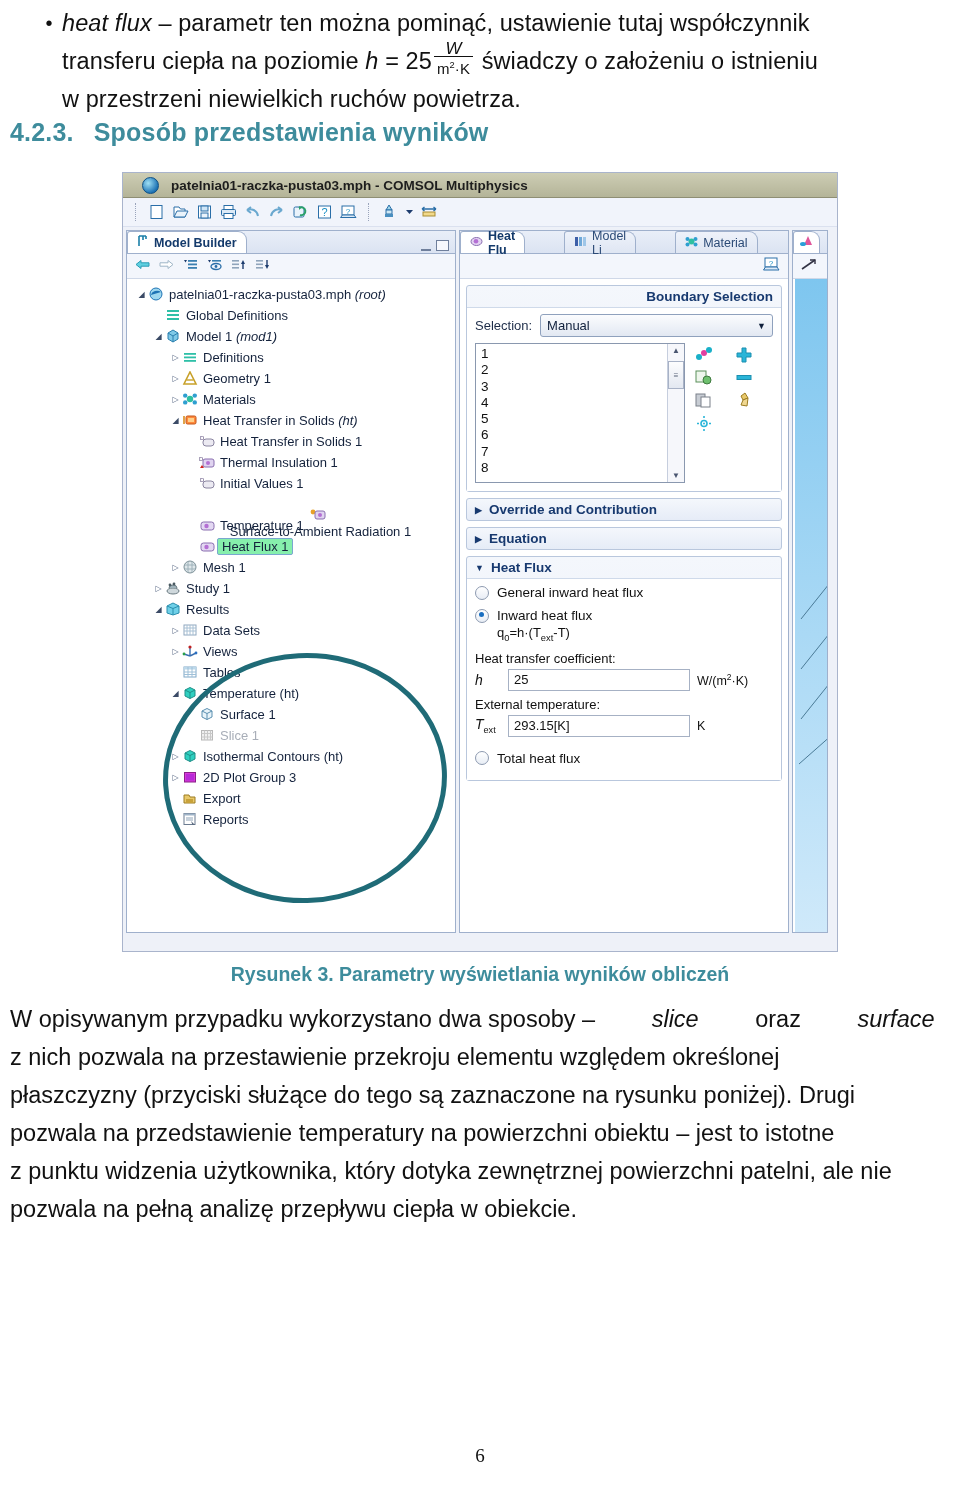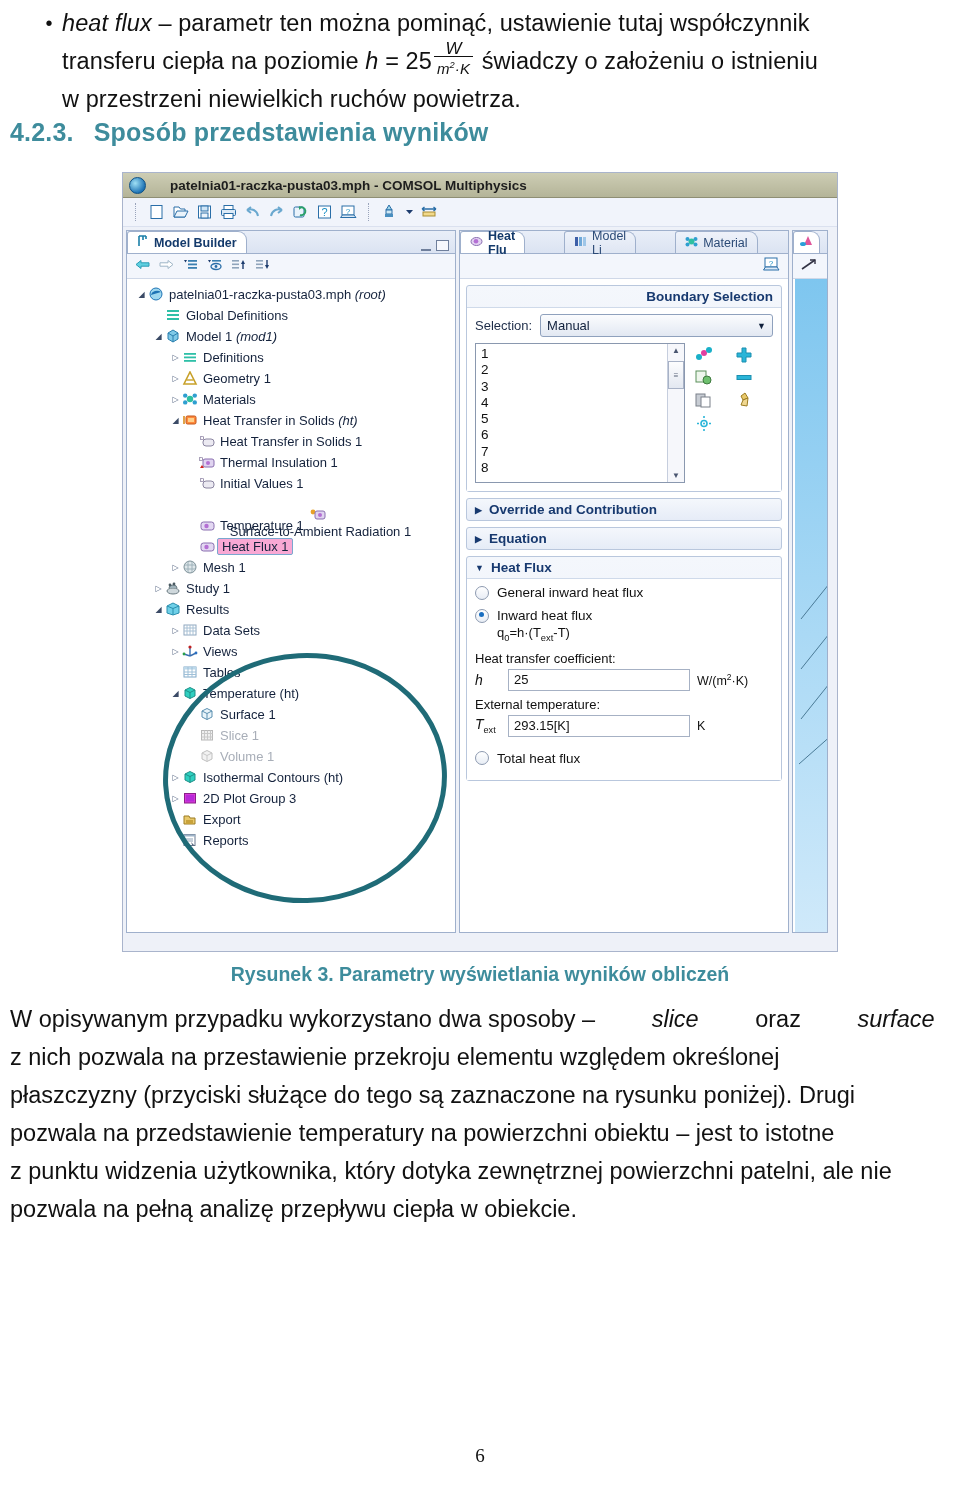--- a/index.html
+++ b/index.html
@@ -20,42 +20,42 @@
   }
   .btext i{font-style:italic;}
   .justify-line{display:flex;justify-content:space-between;white-space:nowrap;}
   .justify-line::after{content:"";}
 
   .frac{
     display:inline-flex;flex-direction:column;align-items:center;
     vertical-align:middle;margin:0 2px;position:relative;top:-1px;
   }
   .frac .num{font-style:italic;font-size:17px;line-height:15px;padding:0 3px;}
-  .frac .den{font-style:italic;font-size:15px;line-height:16px;padding:0 3px;border-top:1.4px solid #111;}
+  .frac .den{font-size:15px;line-height:16px;padding:0 3px;border-top:1.4px solid #111;}
   .ital{font-style:italic;}
   sup.sm{font-size:.62em;vertical-align:super;}
 
   
   .heading{
     position:absolute;left:10px;top:118px;width:600px;
     color:#3e8c9c;font-weight:bold;font-size:25px;letter-spacing:.2px;
     display:flex;gap:20px;
   }
 
   
   .comsol{
     position:absolute;left:122px;top:172px;width:716px;height:780px;
     background:#eef1f8;border:1px solid #a9b4cc;
     font-family:"Liberation Sans", sans-serif;
     box-sizing:border-box;overflow:hidden;
   }
   .titlebar{
     height:24px;background:linear-gradient(#cdcdb4,#b4b498);
     border-bottom:1px solid #8e8e74;
-    display:flex;align-items:center;padding-left:6px;gap:24px;
+    display:flex;align-items:center;padding-left:19px;gap:12px;
     font-size:13.5px;font-weight:bold;color:#1d1d1d;
   }
   .app-icon{
     width:15px;height:15px;border-radius:50%;
     background:radial-gradient(circle at 35% 35%,#9fe0f5,#1f74b5 70%);
     border:1px solid #0d4f84;flex:0 0 15px;
   }
   .menubar{
     height:22px;background:#eef1fa;display:flex;align-items:center;
     gap:17px;padding-left:10px;font-size:13px;color:#14376b;
@@ -99,21 +99,21 @@
   
   .tree{padding:5px 0 0 4px;font-size:13px;color:#14223c;}
   .trow{display:flex;align-items:center;height:21px;white-space:nowrap;}
   .twist{width:13px;flex:0 0 13px;text-align:center;font-size:8px;color:#5a6a86;}
   .twist.down{color:#3b4a66;}
   .ticn{width:17px;flex:0 0 17px;height:15px;margin-right:4px;position:relative;}
   .tlabel{font-size:13px;}
   .tlabel .it{font-style:italic;}
   .tlabel.dim{color:#a8aeb8;}
   .tsel{
-    background:#f9a8d4;border:1px solid #7aa7cf;border-radius:2px;
+    background:#86efac;border:1px solid #7aa7cf;border-radius:2px;
     padding:0 4px;margin-left:-3px;
   }
 
   
   .sect{
     margin:6px 6px 0 6px;border:1px solid #b9c7dd;border-radius:3px;
     background:linear-gradient(#f4f7fc,#e6ecf7);
   }
   .sect-head{
     font-size:13.5px;font-weight:bold;color:#17396f;padding:3px 8px;text-align:right;
@@ -540,28 +540,20 @@
                   </svg></span>
                 <span class="tlabel">Surface 1</span>
               </div>
               <div class="trow" style="padding-left: 55px;">
                 <span class="twist"></span>
                 <span class="ticn"><svg width="16" height="14">
                     <rect x="2.5" y="2.5" width="11" height="9.5" fill="#f0f0f0" stroke="#b8b8b8"></rect>
                     <path d="M5.5 2.5 L5.5 12 M8.5 2.5 L8.5 12 M11.5 2.5 L11.5 12 M2.5 5.5 L13.5 5.5 M2.5 9 L13.5 9" stroke="#c8c8c8"></path>
                   </svg></span>
                 <span class="tlabel dim">Slice 1</span>
-              </div>
-              <div class="trow" style="padding-left: 55px;">
-                <span class="twist"></span>
-                <span class="ticn"><svg width="16" height="14">
-                    <path d="M3 4 L8 1.5 L13 4 L13 10 L8 12.5 L3 10 Z" fill="#f2f2f2" stroke="#c0c0c0"></path>
-                    <path d="M3 4 L8 6.5 L13 4 M8 6.5 L8 12.5" stroke="#c8c8c8" fill="none"></path>
-                  </svg></span>
-                <span class="tlabel dim">Volume 1</span>
               </div>
               <div class="trow" style="padding-left: 38px;">
                 <span class="twist">▷</span>
                 <span class="ticn"><svg width="16" height="14">
                     <path d="M3 4 L8 1.5 L13 4 L13 10 L8 12.5 L3 10 Z" fill="#2fd0c0" stroke="#1f8f88"></path>
                     <path d="M3 4 L8 6.5 L13 4 M8 6.5 L8 12.5" stroke="#1f8f88" fill="none"></path>
                   </svg></span>
                 <span class="tlabel">Isothermal Contours (ht)</span>
               </div>
               <div class="trow" style="padding-left: 38px;">

